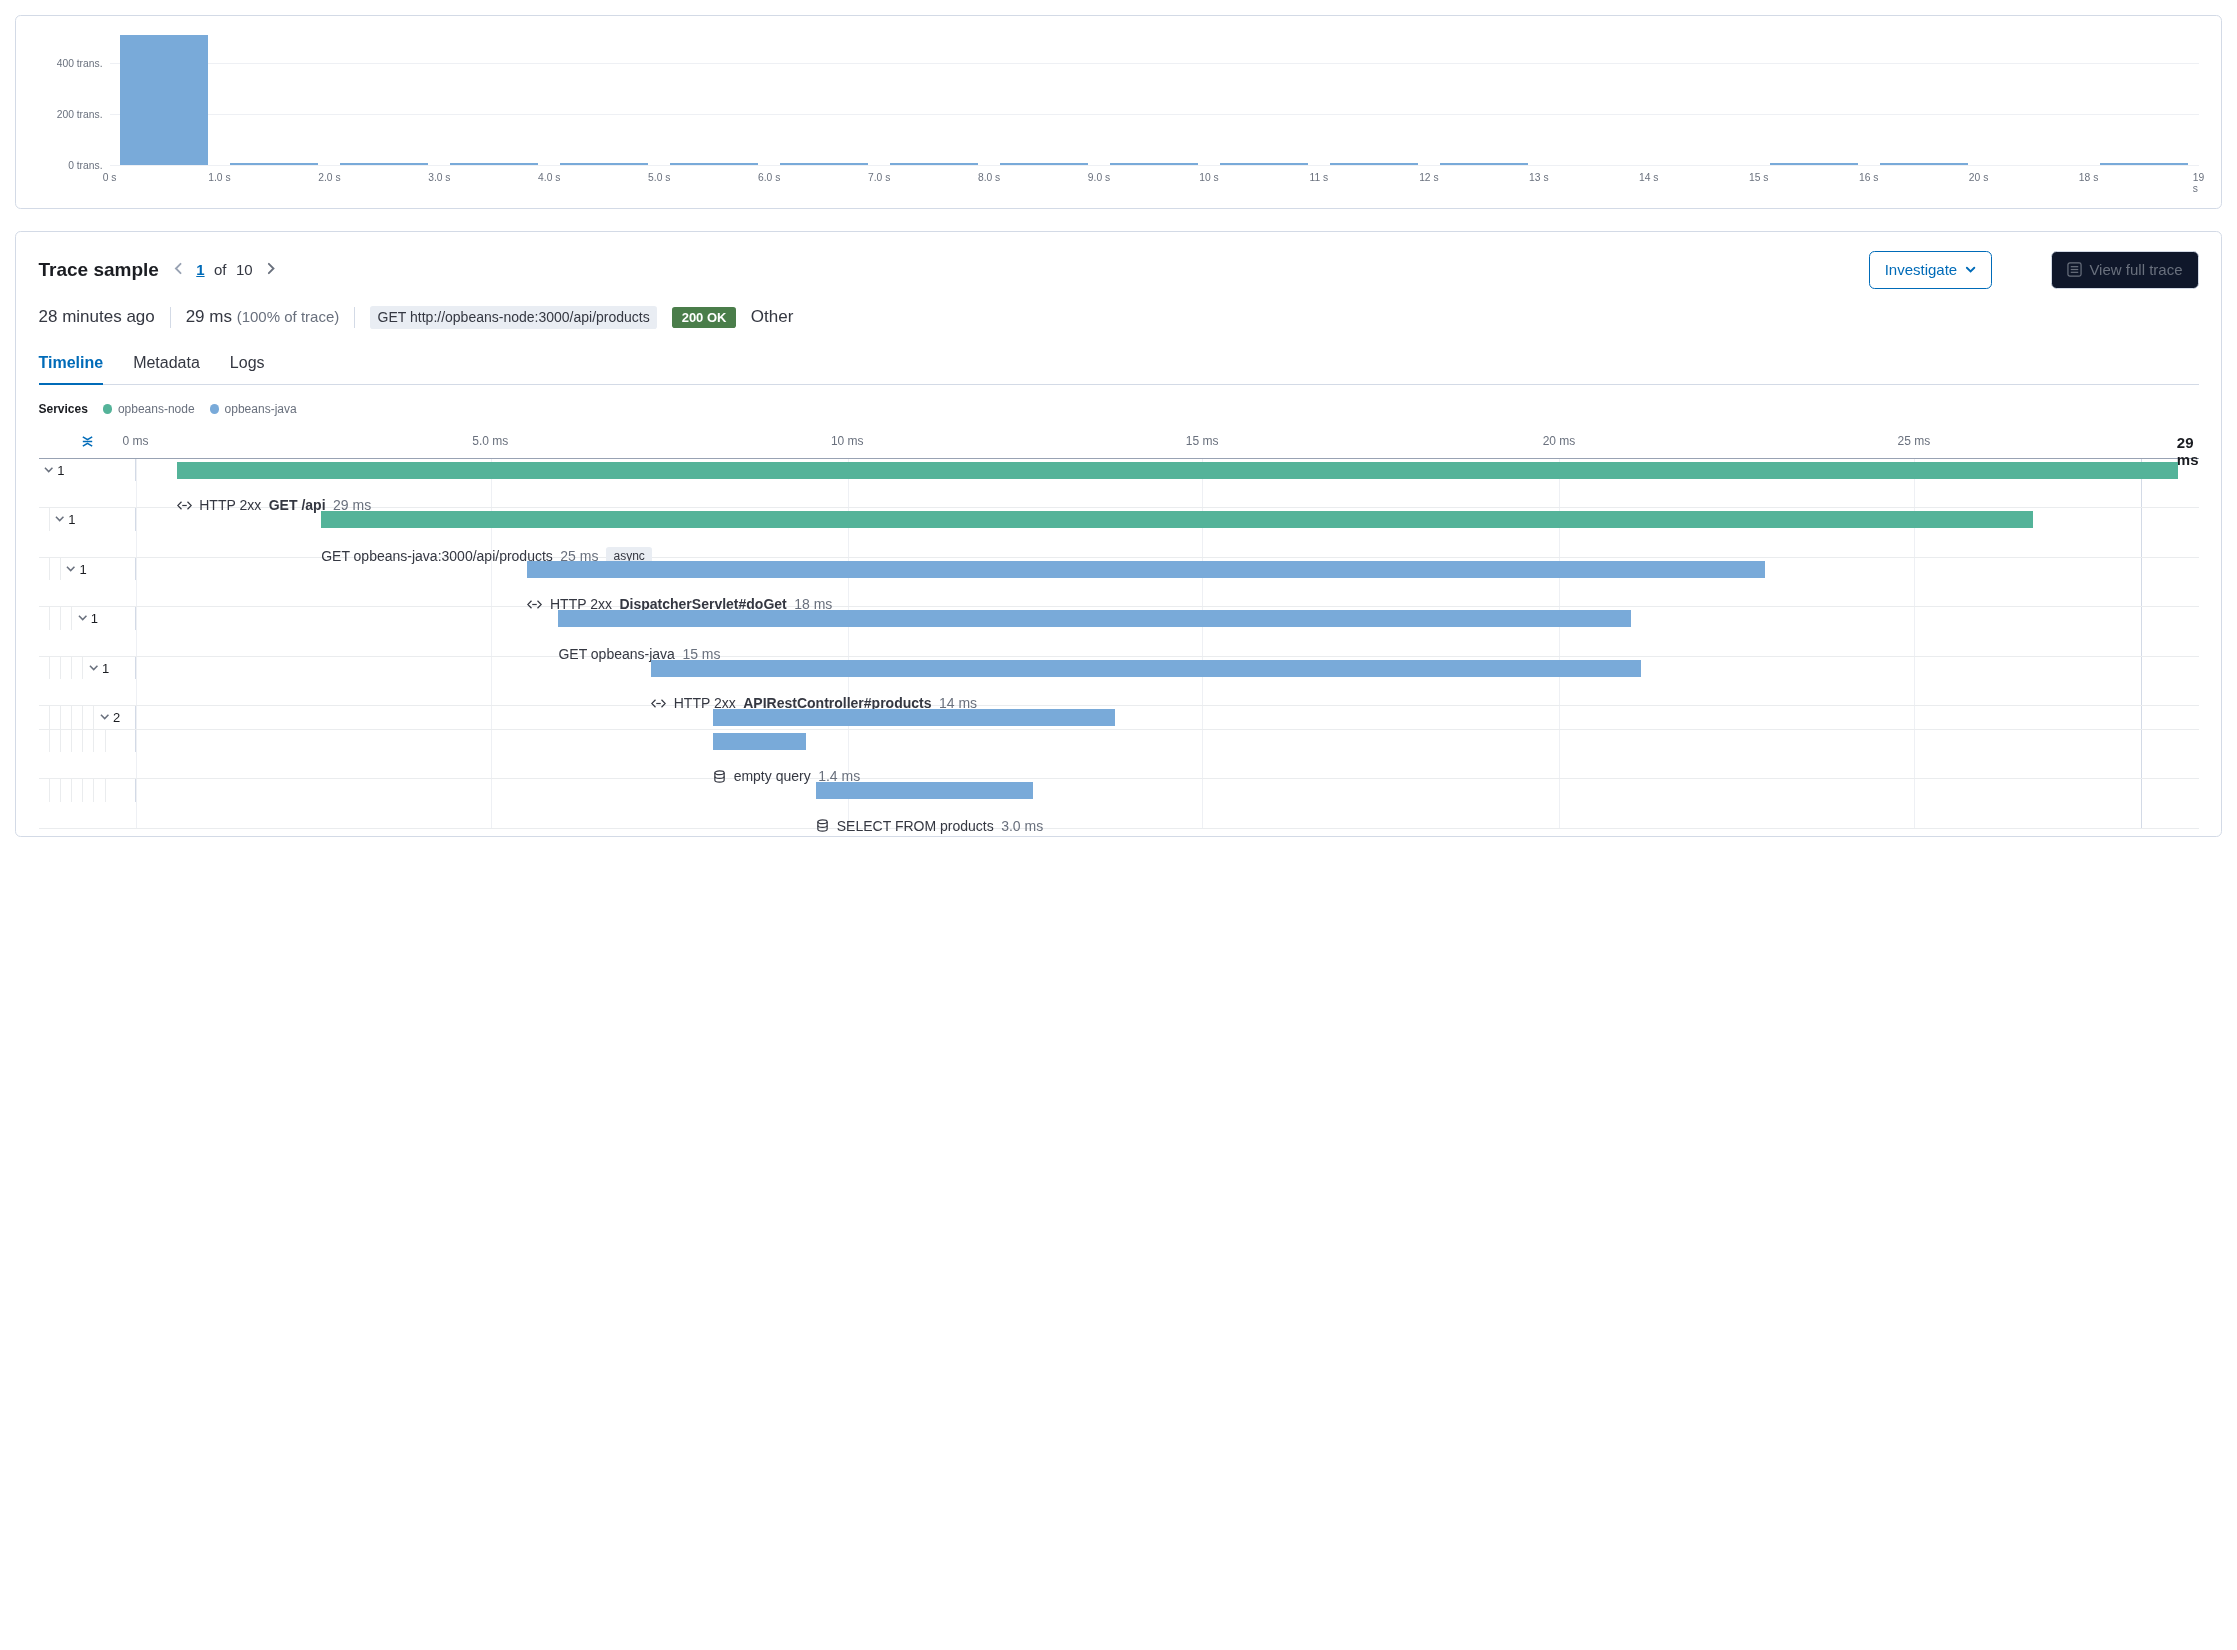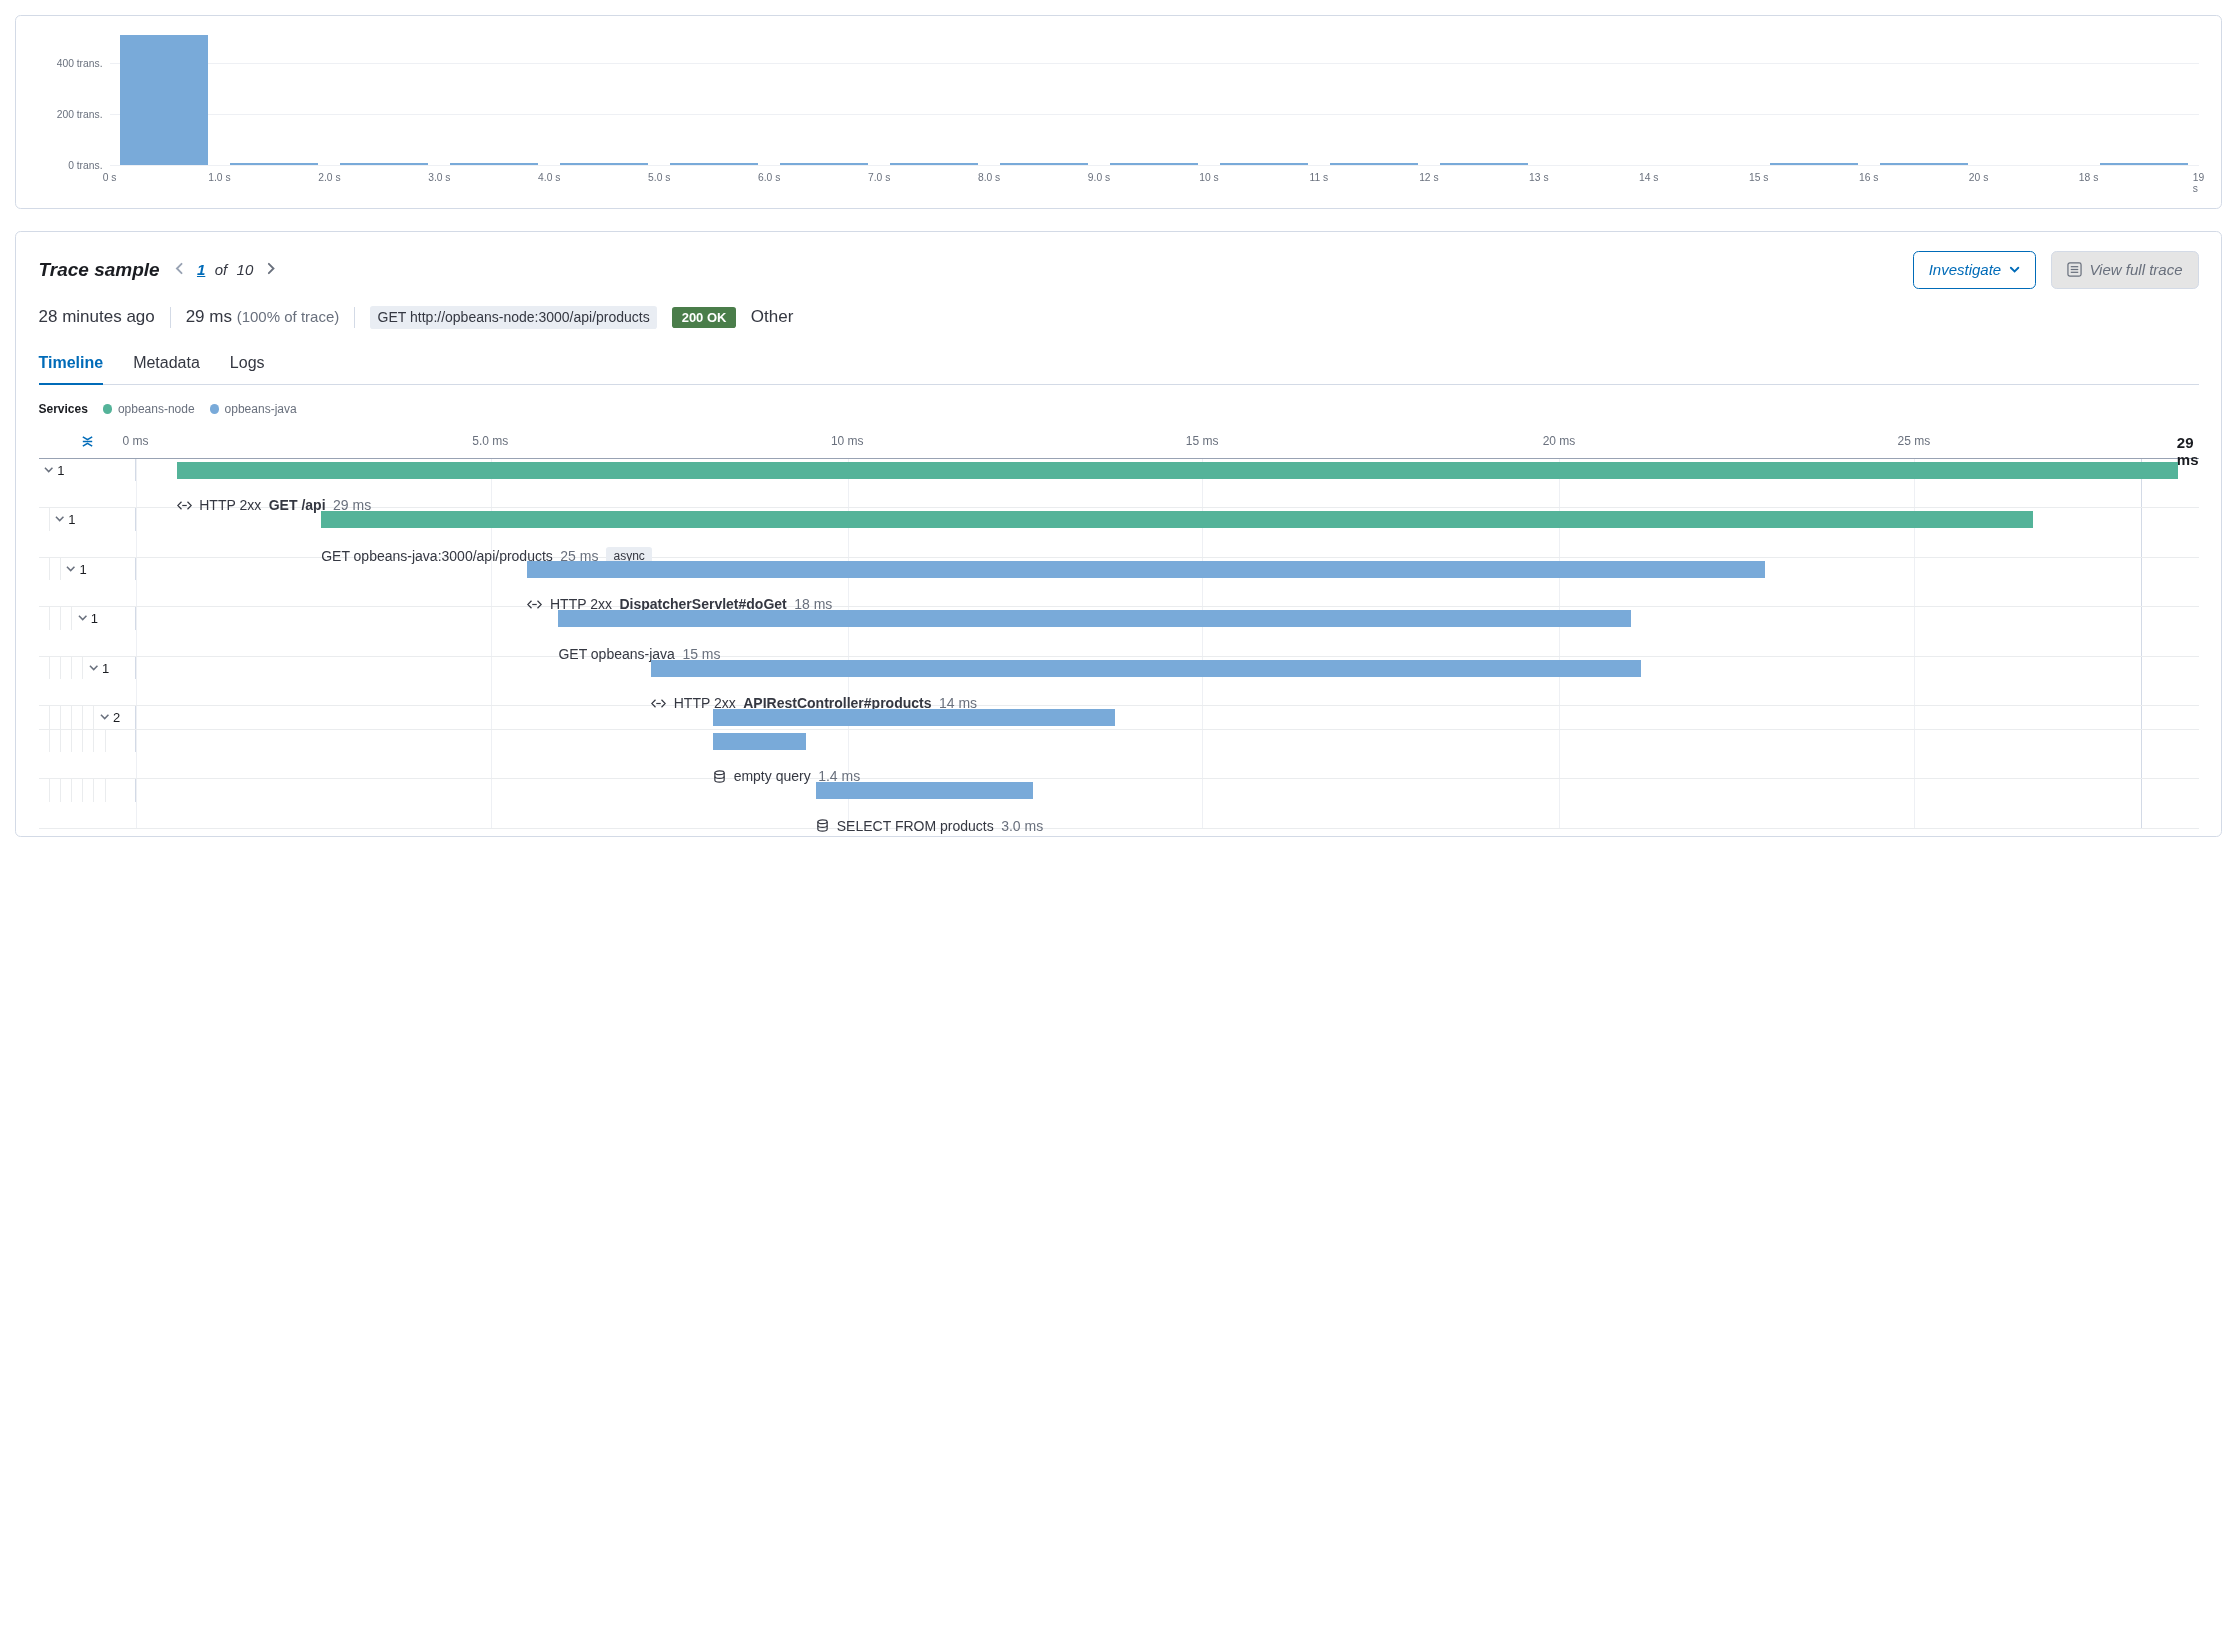--- a/index.html
+++ b/index.html
@@ -48,34 +48,33 @@
 .x-tick {
   position: absolute; font-size: 10.3px; color: #69707d;
   transform: translateX(-50%); top: 5.6px;
 }
 .bar { position: absolute; bottom: 0; background: #79aad9; }
 
 
 .trace-header {
   display: flex; justify-content: space-between; align-items: center;
   margin-bottom: 17px;
-  font-style: italic;
 }
 .trace-header-left { display: flex; align-items: center; gap: 11.2px; }
 .trace-title { font-size: 19px; font-weight: 600; }
 .pager { display: flex; align-items: center; gap: 9.4px; color: #343741; font-size: 15px; }
 .pager .chev { color: #98a2b3; cursor: pointer; padding: 1.9px 3.7px; }
 .pager .page-link { color: #006bb8; font-weight: 600; text-decoration: underline; }
 .btn {
   display: inline-flex; align-items: center; gap: 7.5px;
   padding: 9.4px 15px; border-radius: 5.6px; font-size: 15px;
   cursor: pointer; font-weight: 500;
 }
 .btn-outline { border: 0.9px solid #006bb8; color: #006bb8; background: #fff; }
-.btn-disabled { background: #e5e5e5; color: #69707d; border: 0.9px solid #d3dae6; }
+.btn-disabled { background: #0f172a; color: #69707d; border: 0.9px solid #d3dae6; margin-left: 44px; }
 .btns-right { display: flex; gap: 15px; }
 
 .info-row {
   display: flex; align-items: center; gap: 15px; font-size: 17px; color: #343741;
   margin-bottom: 15px; flex-wrap: wrap;
 }
 .info-divider { width: 0.9px; height: 20.6px; background: #d3dae6; }
 .pct { color: #69707d; font-size: 15px; }
 .badge-url {
   background: #e9edf3; color: #343741; font-size: 14px; padding: 3.7px 7.5px;

